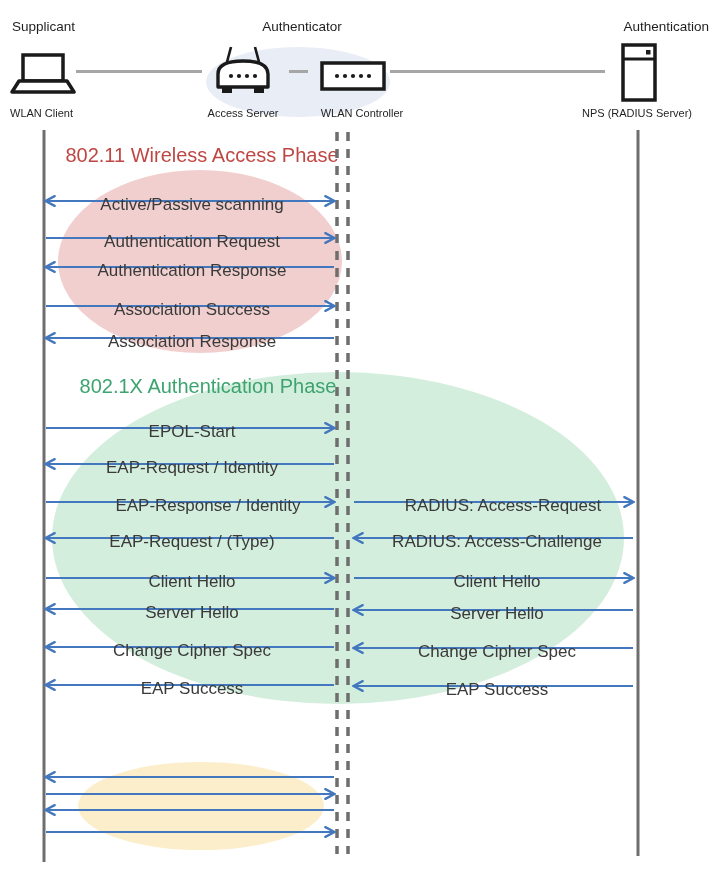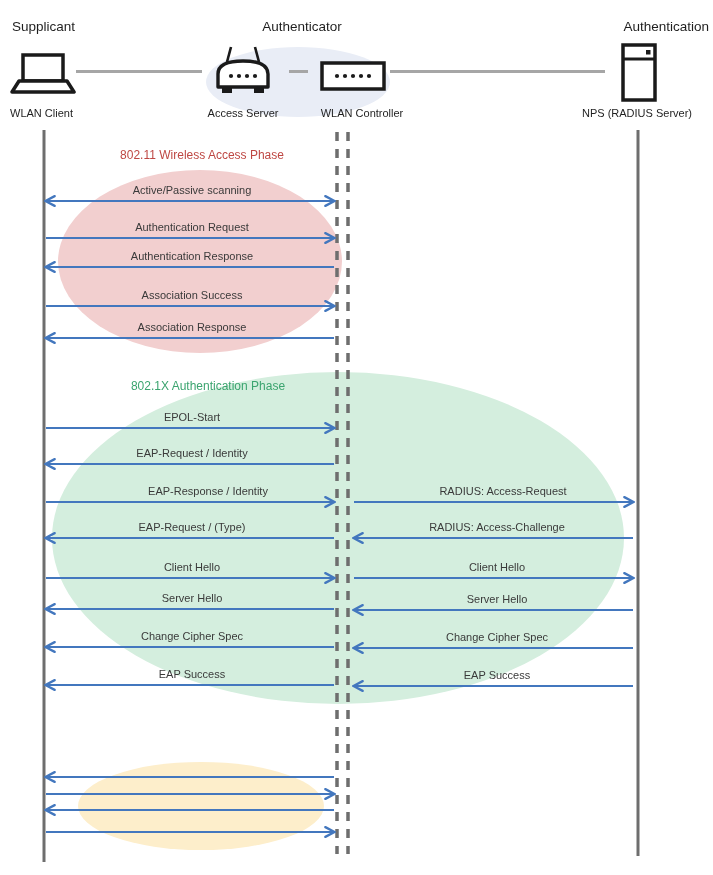--- a/index.html
+++ b/index.html
@@ -7,27 +7,27 @@
   #stage{position:relative;width:713px;height:747px;background:#fff;border-radius:23px;}
   .ctr{transform:translateX(-50%);}
 
   .role-label{position:absolute;top:19px;font-size:13.5px;color:#1f1f1f;white-space:nowrap;}
   .node-label{position:absolute;top:107px;font-size:11px;color:#1f1f1f;white-space:nowrap;}
 
   .ellipse{position:absolute;border-radius:50%;}
 
   .connector{position:absolute;top:70px;height:3px;}
 
-  .phase-title{position:absolute;transform:translateX(-50%);font-size:12px;white-space:pre-line;
+  .phase-title{position:absolute;transform:translateX(-50%);font-size:20px;white-space:pre-line;
                text-align:center;line-height:18px;}
 
   #arrows{position:absolute;left:0;top:0;width:713px;height:875px;}
   #labels{position:absolute;left:0;top:0;width:713px;height:875px;pointer-events:none;}
-  .msg-label{position:absolute;transform:translateX(-50%);font-size:11px;color:#3a3a3a;
-             white-space:nowrap;line-height:16px;}
+  .msg-label{position:absolute;transform:translateX(-50%);font-size:17px;color:#3a3a3a;
+             white-space:nowrap;line-height:16px;margin-top:15px;}
   .icon-wrap{position:absolute;}
 </style>
 </head>
 <body>
 
 <div id="stage">
 
   <div class="ellipse" style="left: 206px; top: 47px; width: 184px; height: 70px; background: rgb(233, 237, 246);"></div>
 
   <span class="role-label" style="left:12px;">Supplicant</span>

